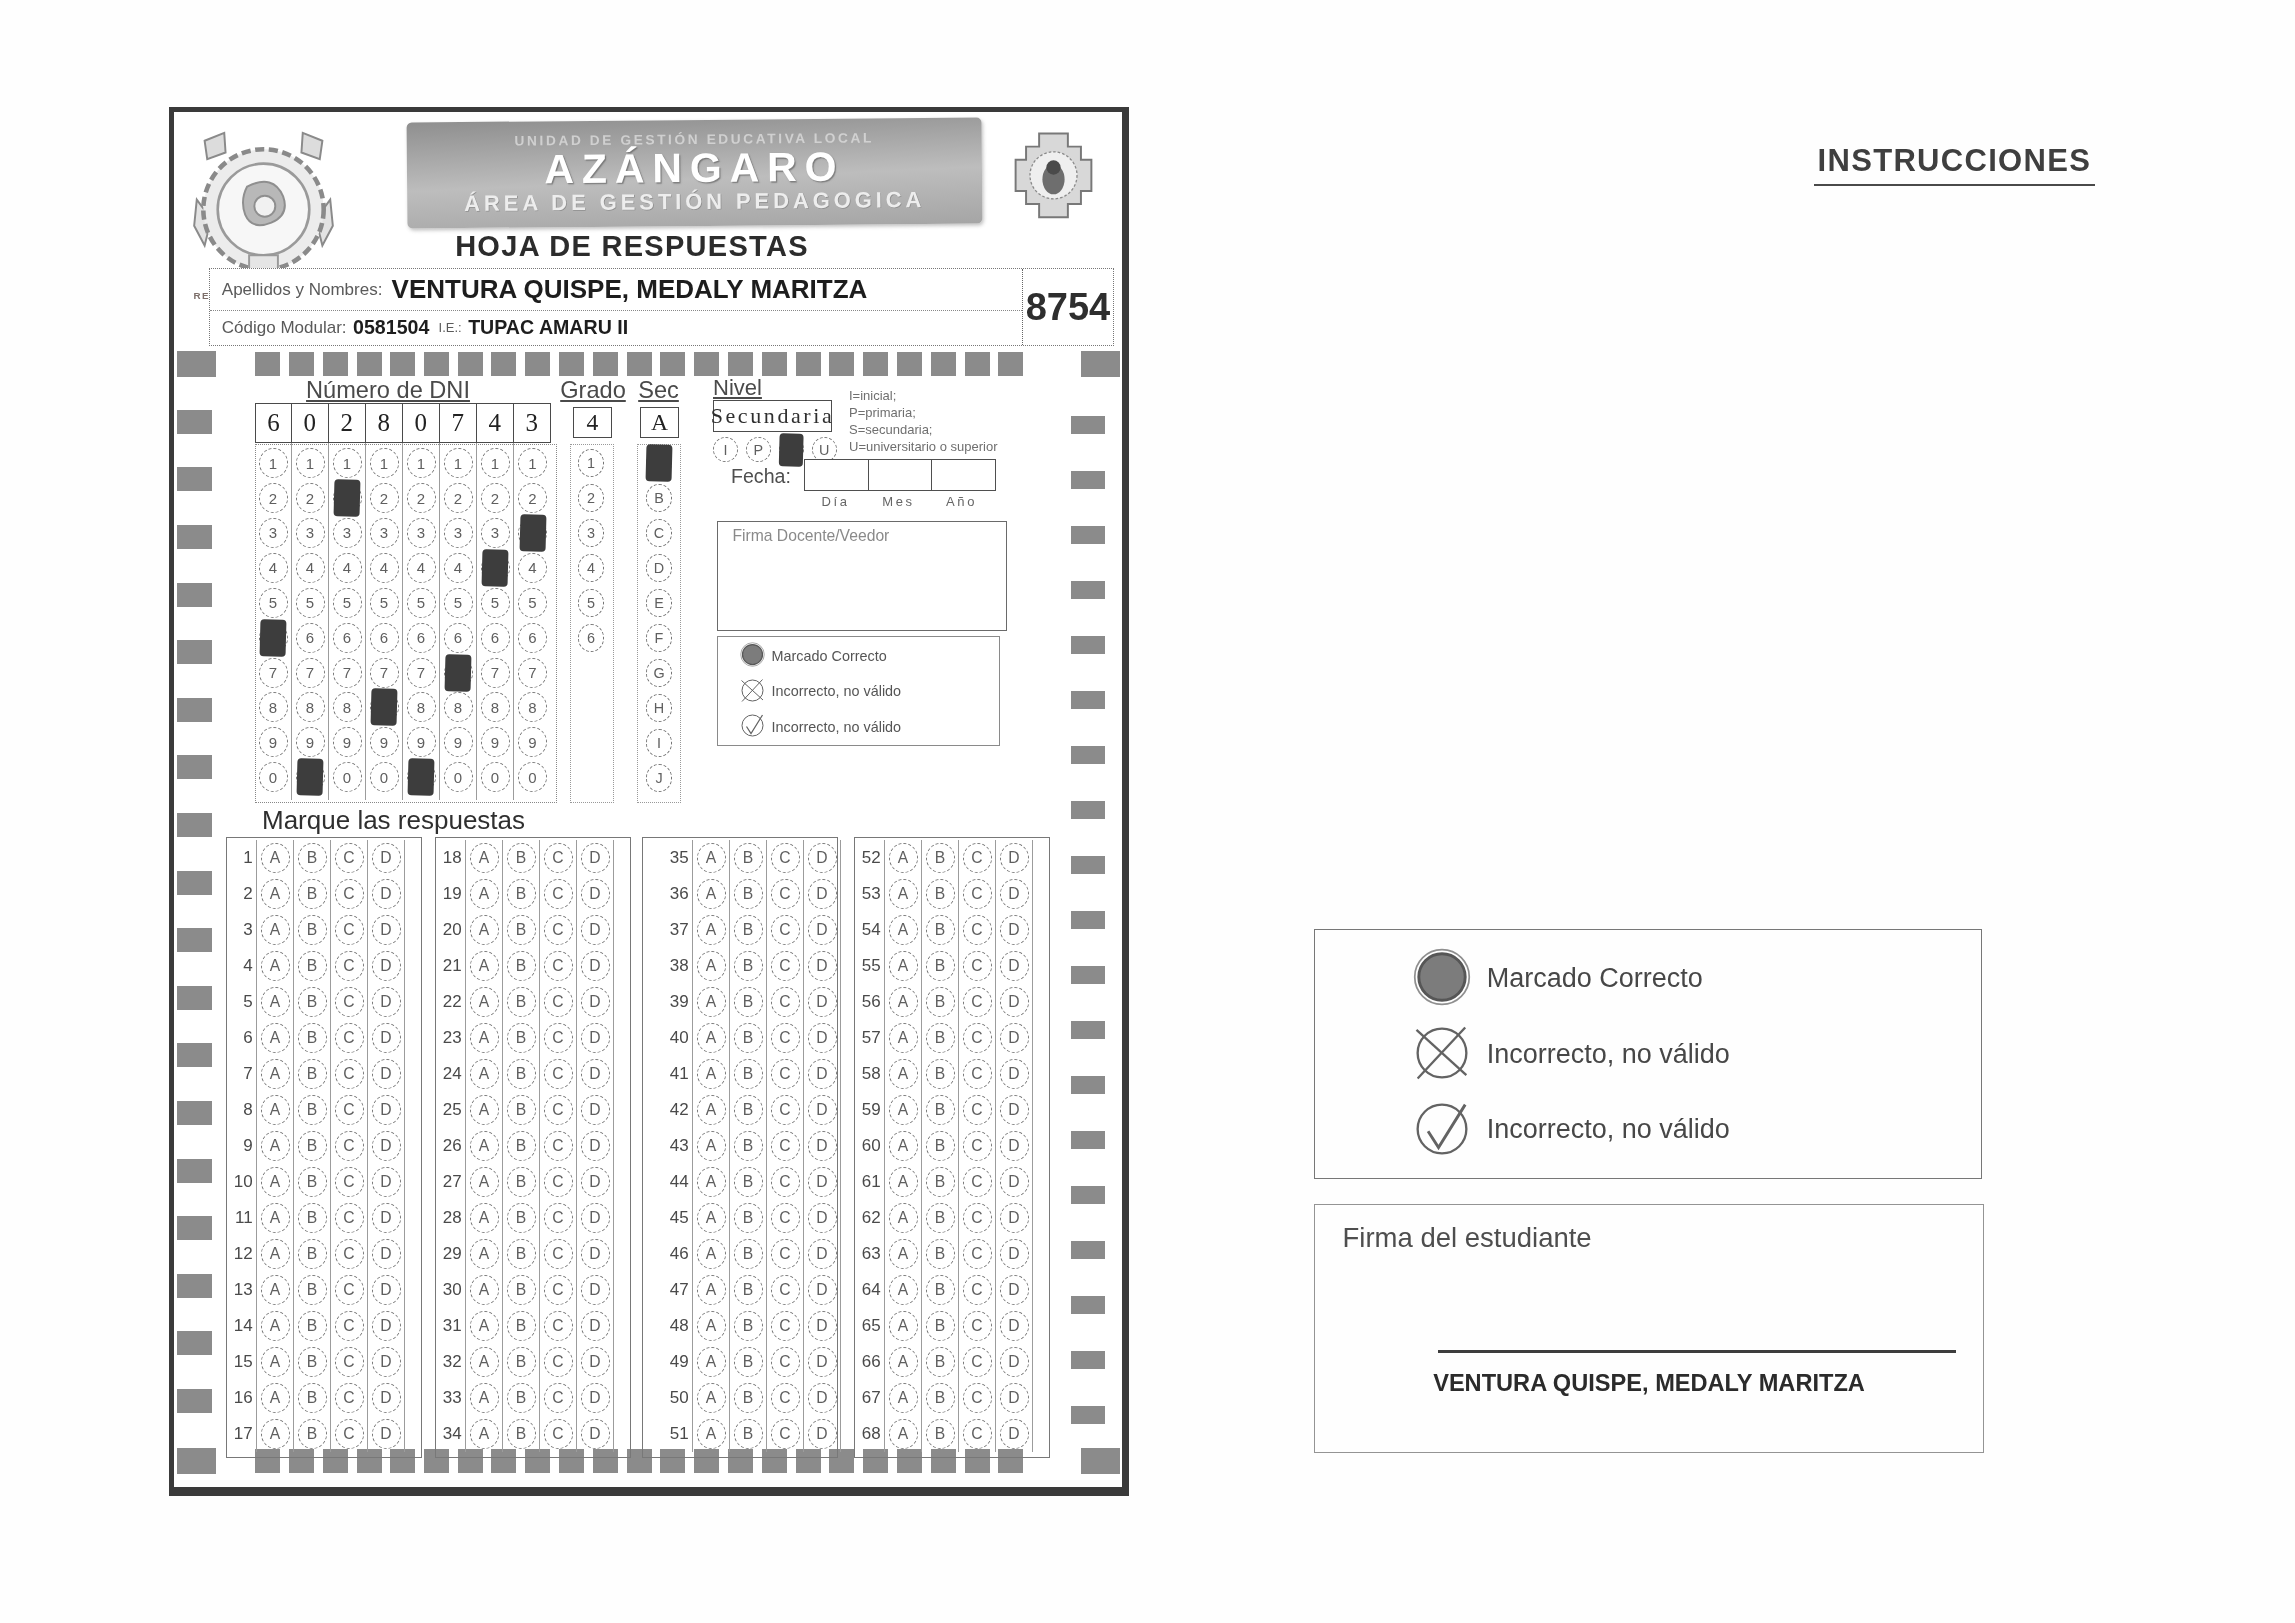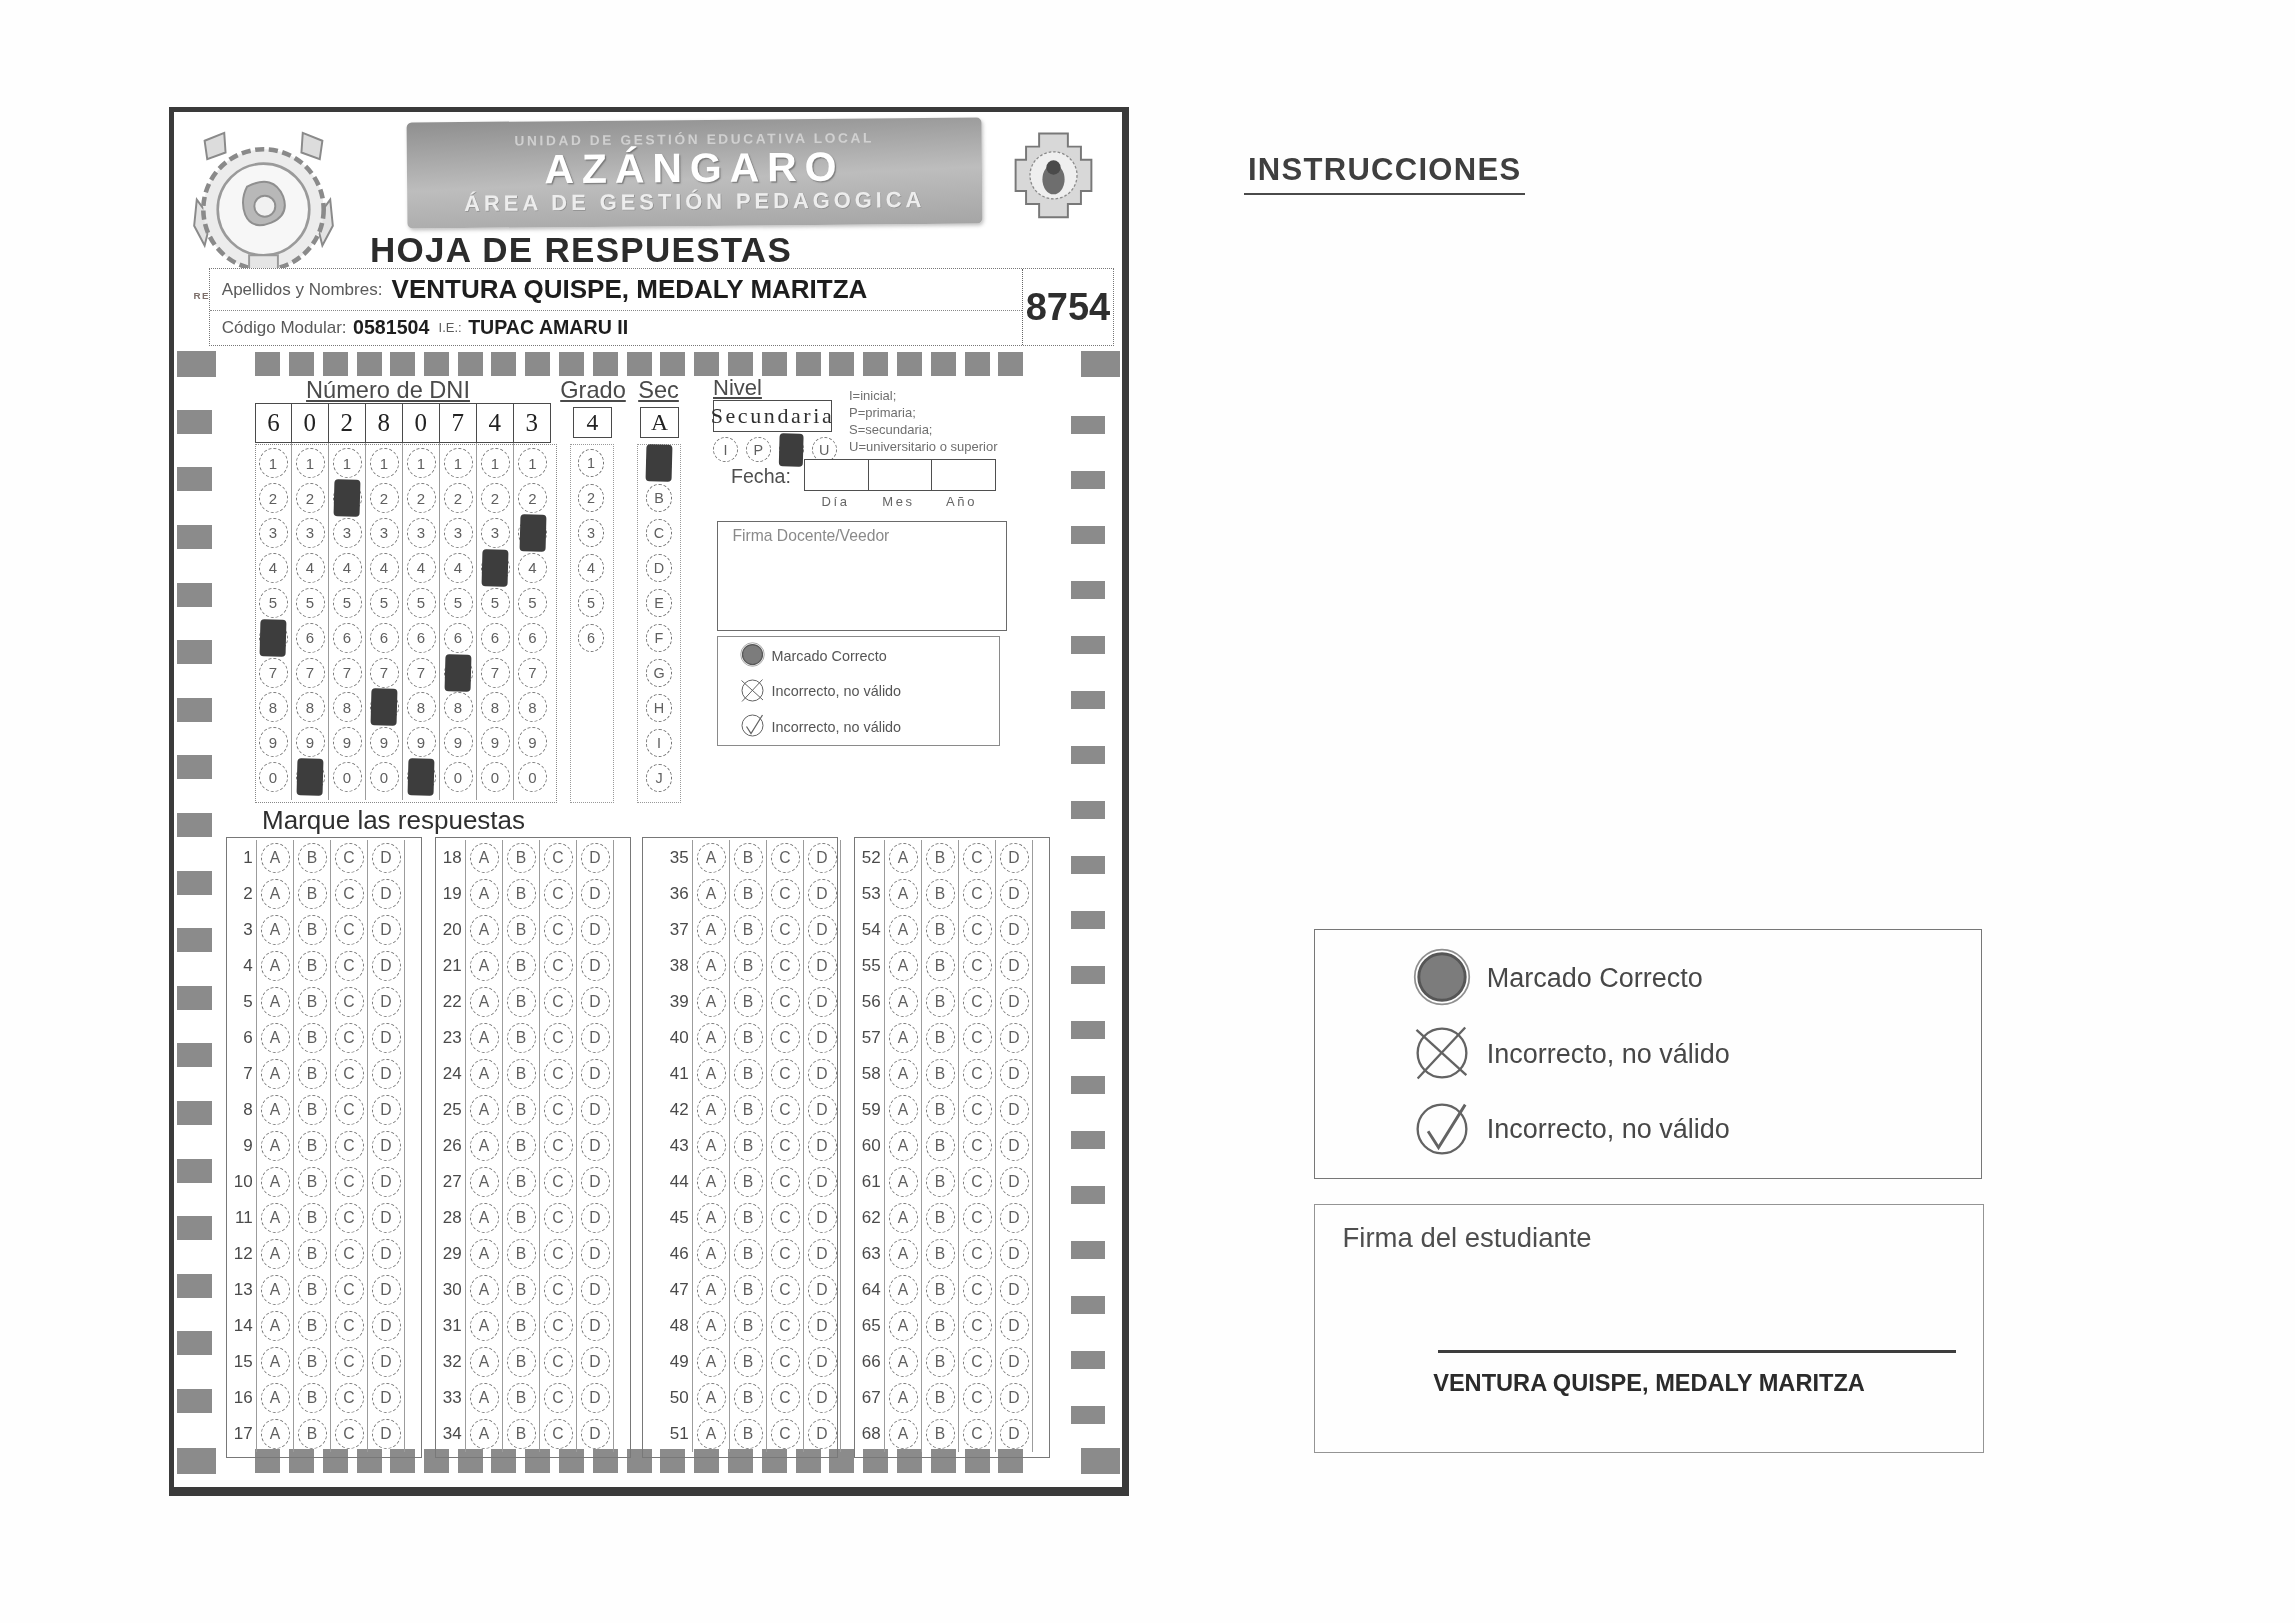--- a/index.html
+++ b/index.html
@@ -24,21 +24,21 @@
     left:233px; top:7.9px; width:575px; height:106px; border-radius:5.2px;
     background:linear-gradient(178deg,#8f8f8f 0%,#bdbdbd 55%,#a5a5a5 100%);
     transform:rotate(-0.5deg);
     display:flex; flex-direction:column; align-items:center; justify-content:center;
     box-shadow:1.3px 2px 3.9px rgba(120,120,120,.45);
   }
   #banner .b1 { font-size:13.7px; font-weight:bold; letter-spacing:2.6px; color:#dcdcdc; opacity:.8; }
   #banner .bt { font-size:41px; font-weight:bold; color:#ffffff; letter-spacing:7.9px; line-height:42px; text-shadow:1.3px 1.3px 1.3px rgba(96,96,96,.7); }
   #banner .b2 { font-size:22px; font-weight:bold; color:#ededed; letter-spacing:3.9px; text-shadow:0.7px 0.7px 0 #8d8d8d; }
   #logo-right { left:839px; top:19.6px; width:81px; height:88px; }
-  #sheet-title { left:196px; top:118px; width:524px; font-size:35px; font-weight:bold; color:#2c2c2c; letter-spacing:1.3px; }
+  #sheet-title { left:196px; top:118px; width:524px; text-align:center; font-size:29px; font-weight:bold; color:#2c2c2c; letter-spacing:1.3px; }
 
   
   #name-table { left:35px; top:156px; width:903px; height:76px; border:1.3px dotted #777; display:grid; grid-template-columns:1fr 90px; background:#fff; }
   #name-left { border-right:1.3px dotted #666; display:flex; flex-direction:column; }
   .nrow { display:flex; align-items:center; padding-left:11.8px; }
   #nrow1 { height:41px; border-bottom:1.3px dotted #888; }
   #nrow2 { height:33px; }
   .flabel { font-size:17px; color:#5a5a5a; white-space:pre; }
   .fvalue { font-size:26px; font-weight:bold; color:#1d1d1d; margin-left:9.2px; letter-spacing:0; }
   .fvalue2 { font-size:19.6px; font-weight:bold; color:#1d1d1d; margin-left:6.5px; }
@@ -125,21 +125,21 @@
   #answers-label { left:88px; top:693px; font-size:26px; color:#2f2f2f; }
   .ans-block { position:absolute; top:725px; width:196px; height:621px; border:1.3px solid #787878; padding-top:2px; box-sizing:border-box; }
   #ansblock0 { left:52px; } #ansblock1 { left:261px; } #ansblock2 { left:468px;padding-left:20px; } #ansblock3 { left:680px; }
   .ans-row { display:grid; grid-template-columns:29px 37px 37px 37px 37px 1fr; height:36px; align-items:center; }
   .ans-num { text-align:right; padding-right:3.3px; font-size:17px; color:#4a4a4a; }
   .ans-cell { border-left:0.7px solid #9c9c9c; height:100%; display:flex; align-items:center; justify-content:center; }
   .ans-spacer { border-left:0.7px solid #9c9c9c; height:100%; }
   .ans-bub { width:29px; height:30px; font-size:15.7px; }
 
   
-  #instr-title-wrap { left:1244px; top:152px; width:851px; text-align:left; }
+  #instr-title-wrap { left:1244px; top:143px; width:851px; text-align:right; }
   #instr-title { display:inline-block; font-size:31px; font-weight:bold; color:#3f3f3f; letter-spacing:1.3px;
                  border-bottom:2.6px solid #4a4a4a; padding:0 3.9px 5.2px 3.9px; }
   #instr-lines { left:1210px; top:194px; width:969px; }
 
   #r-legend { left:1314px; top:929px; width:668px; height:250px; border:1.3px solid #777;
               display:flex; flex-direction:column; justify-content:center; padding-left:98px; gap:15.7px; box-sizing:border-box; }
   .rlg-row { display:flex; align-items:center; gap:15.7px; height:60px; }
   .rlg-row .lg-label { font-size:27px; color:#474747; }
 
   #r-firma { left:1314px; top:1204px; width:668px; height:247px; border:1.3px solid #949494; }

